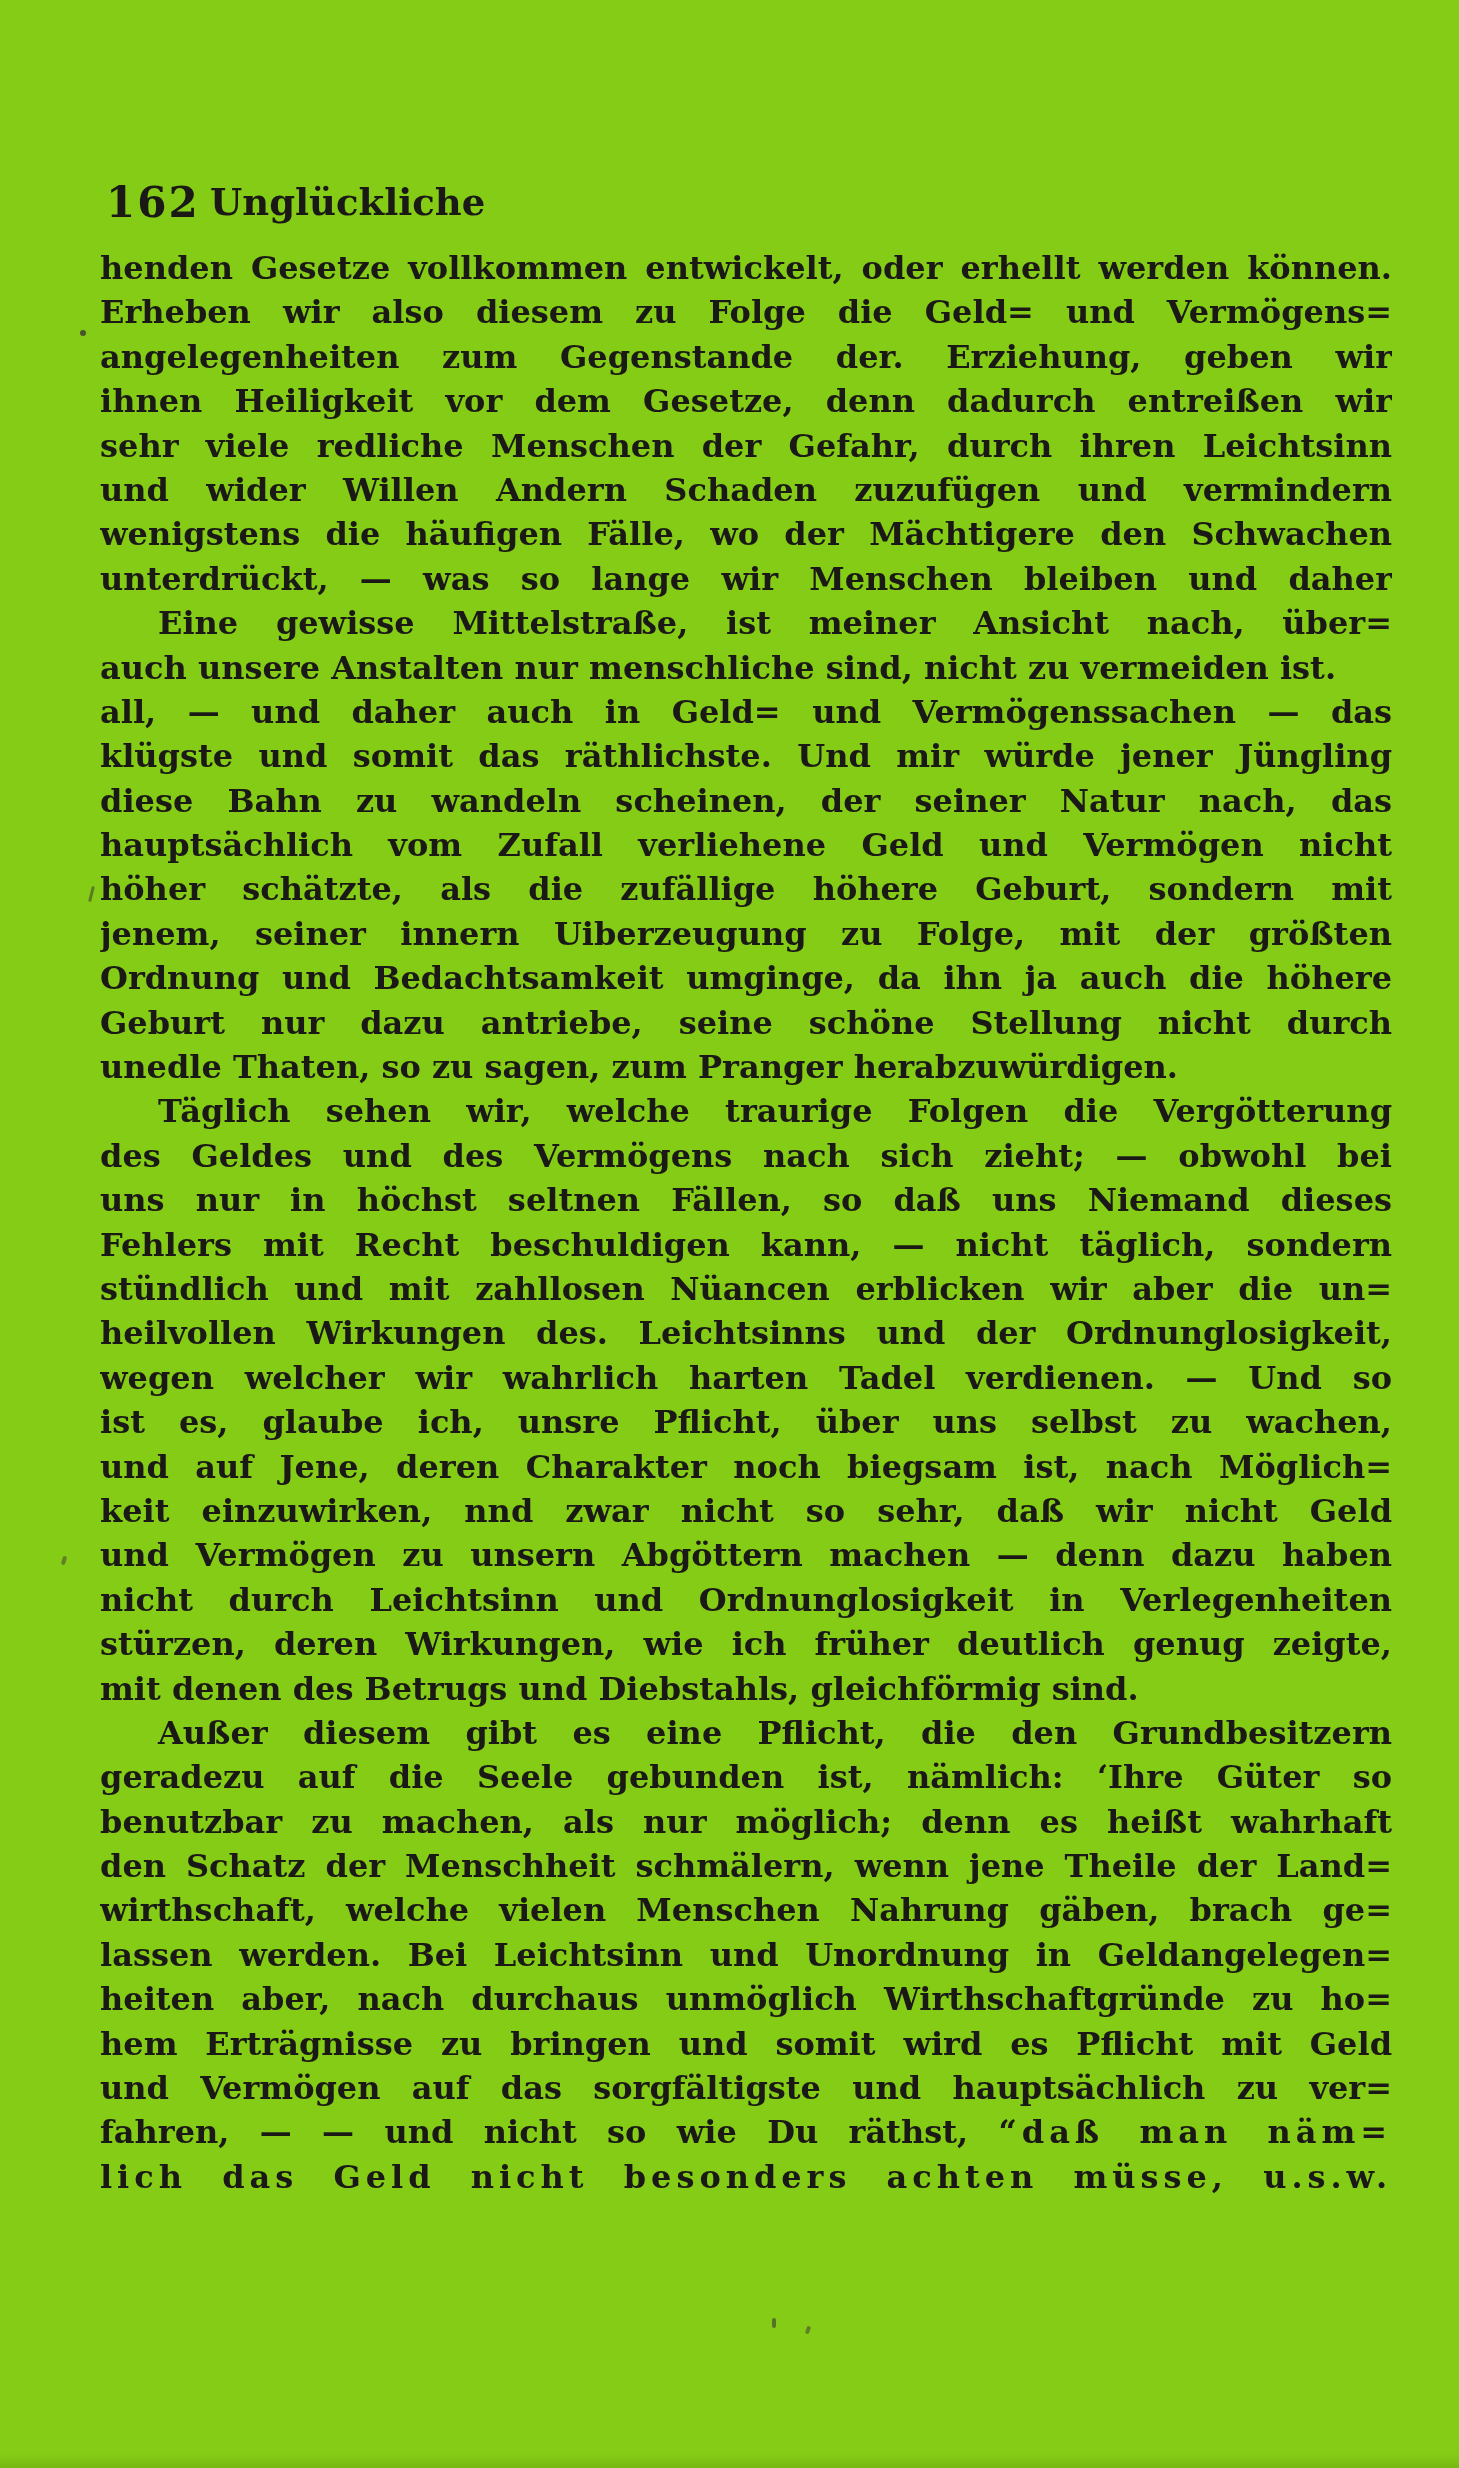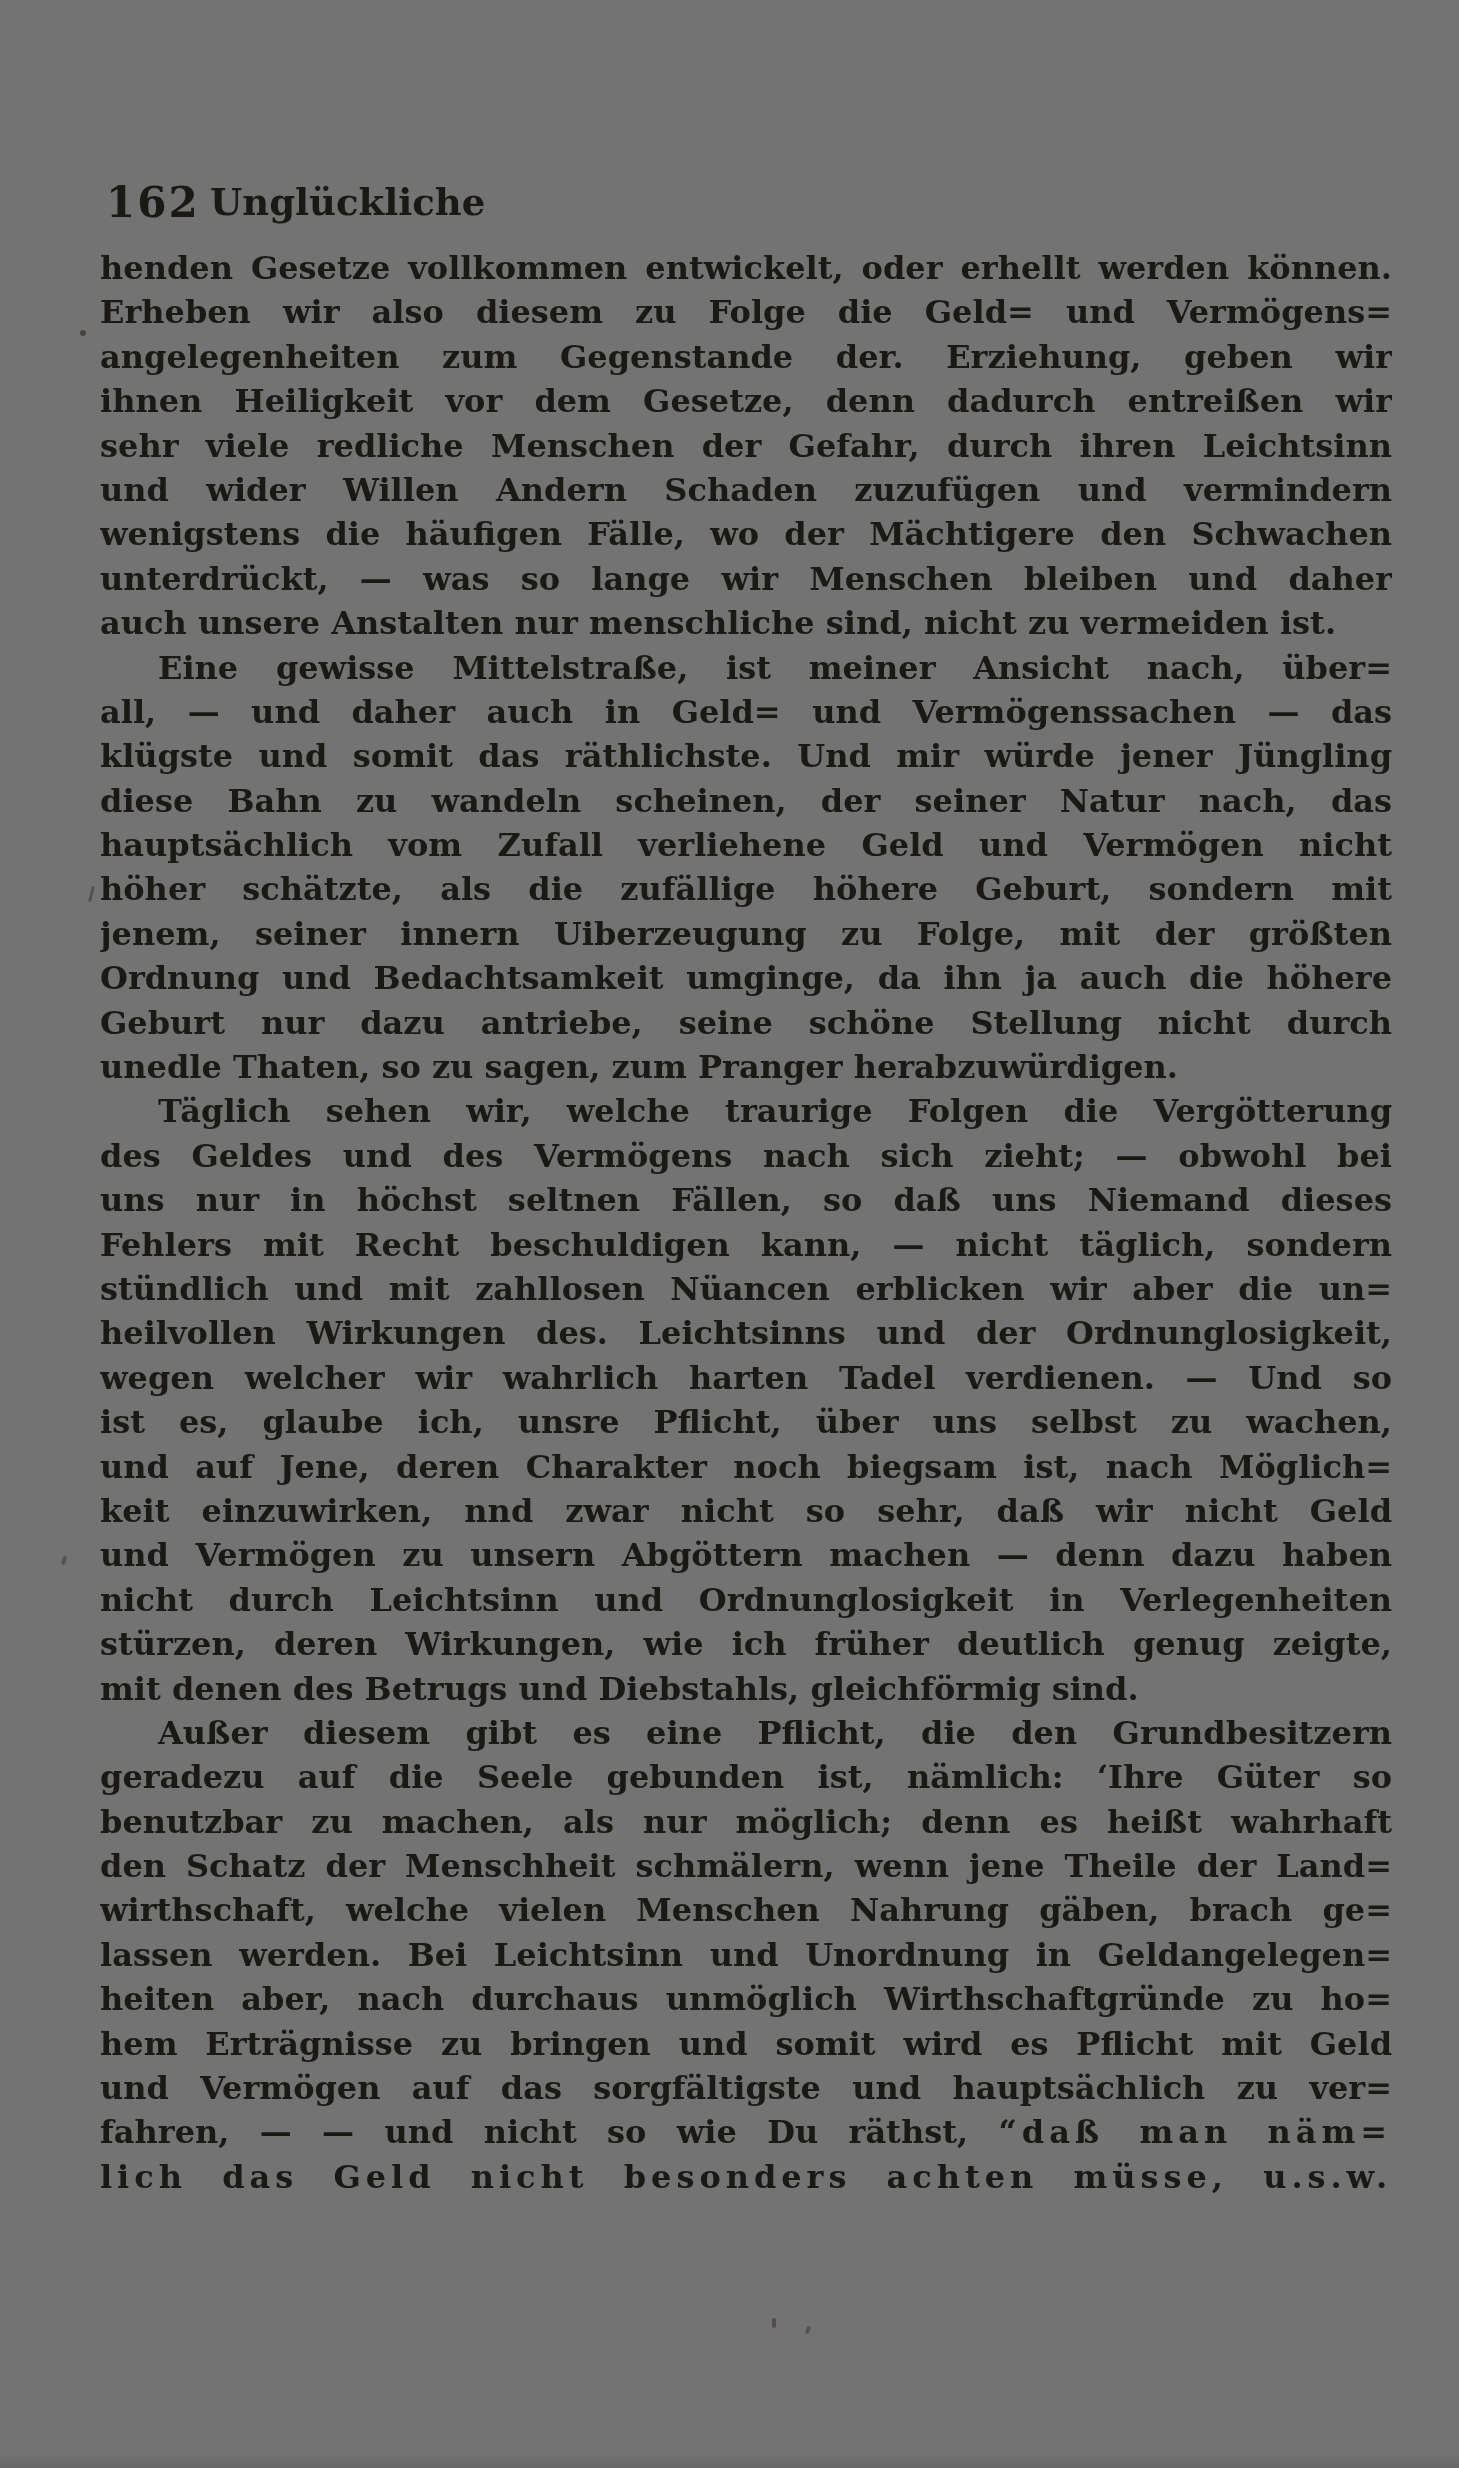--- a/index.html
+++ b/index.html
@@ -5,21 +5,21 @@
   html,body{margin:0;padding:0;}
   body{
     width:1459px;height:2468px;
     background:#e8e8e6;
     font-family:"DejaVu Serif","Liberation Serif",serif;
     overflow:hidden;
   }
   .page{
     position:relative;
     width:1459px;height:2468px;
-    background:#737373;
+    background:#84cc16;
     color:#1b1916;
     box-sizing:border-box;
   }
   .page::after{ 
     content:"";
     position:absolute;left:0;bottom:0;width:100%;height:14px;
     background:linear-gradient(to bottom, rgba(0,0,0,0), rgba(0,0,0,0.10));
     pointer-events:none;
   }
   .header{
@@ -80,22 +80,22 @@
 
   <div class="textblock">
       <div class="line">henden Gesetze vollkommen entwickelt, oder erhellt werden können.</div>
       <div class="line">Erheben wir also diesem zu Folge die Geld= und Vermögens=</div>
       <div class="line">angelegenheiten zum Gegenstande der. Erziehung, geben wir</div>
       <div class="line">ihnen Heiligkeit vor dem Gesetze, denn dadurch entreißen wir</div>
       <div class="line">sehr viele redliche Menschen der Gefahr, durch ihren Leichtsinn</div>
       <div class="line">und wider Willen Andern Schaden zuzufügen und vermindern</div>
       <div class="line">wenigstens die häufigen Fälle, wo der Mächtigere den Schwachen</div>
       <div class="line">unterdrückt, — was so lange wir Menschen bleiben und daher</div>
+      <div class="line indent">Eine gewisse Mittelstraße, ist meiner Ansicht nach, über=</div>
       <div class="line noj">auch unsere Anstalten nur menschliche sind, nicht zu vermeiden ist.</div>
-      <div class="line indent">Eine gewisse Mittelstraße, ist meiner Ansicht nach, über=</div>
       <div class="line">all, — und daher auch in Geld= und Vermögenssachen — das</div>
       <div class="line">klügste und somit das räthlichste.  Und mir würde jener Jüngling</div>
       <div class="line">diese Bahn zu wandeln scheinen, der seiner Natur nach, das</div>
       <div class="line">hauptsächlich vom Zufall verliehene Geld und Vermögen nicht</div>
       <div class="line">höher schätzte, als die zufällige höhere Geburt, sondern mit</div>
       <div class="line">jenem, seiner innern Uiberzeugung zu Folge, mit der größten</div>
       <div class="line">Ordnung und Bedachtsamkeit umginge, da ihn ja auch die höhere</div>
       <div class="line">Geburt nur dazu antriebe, seine schöne Stellung nicht durch</div>
       <div class="line noj">unedle Thaten, so zu sagen, zum Pranger herabzuwürdigen.</div>
       <div class="line indent">Täglich sehen wir, welche traurige Folgen die Vergötterung</div>

